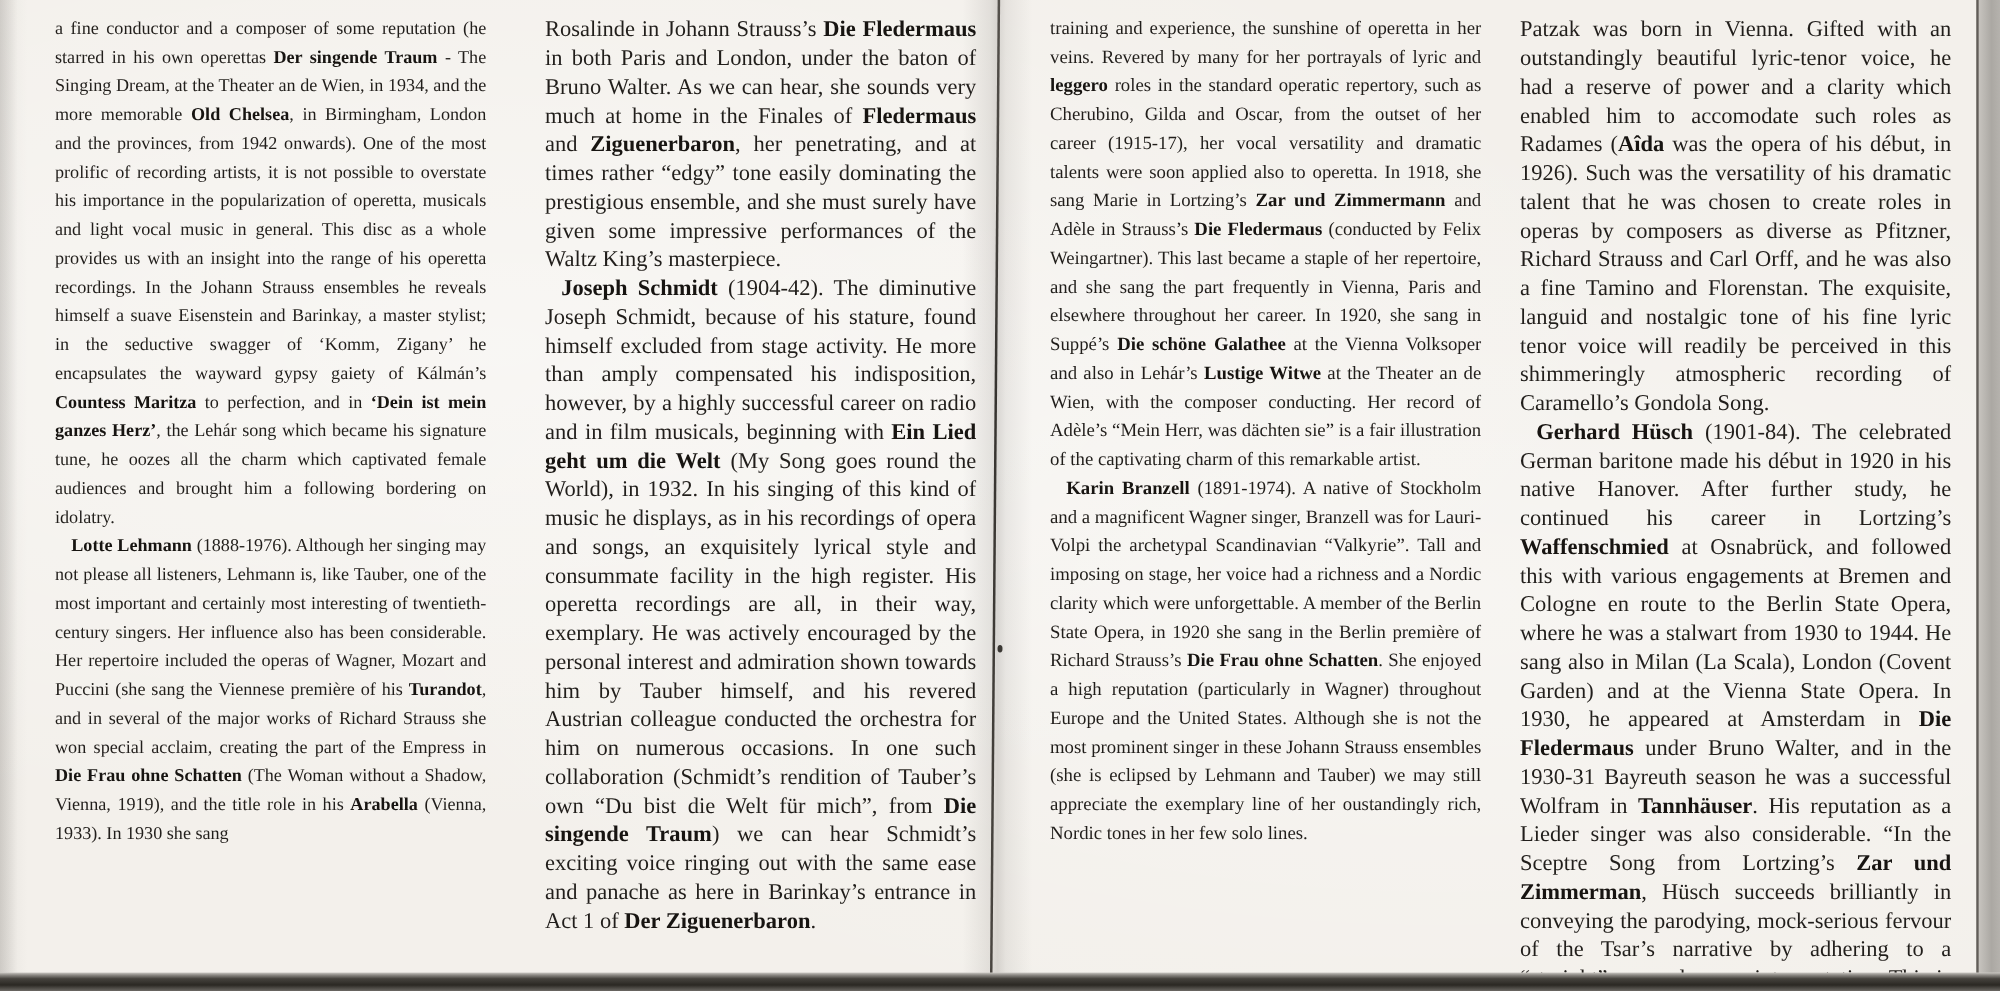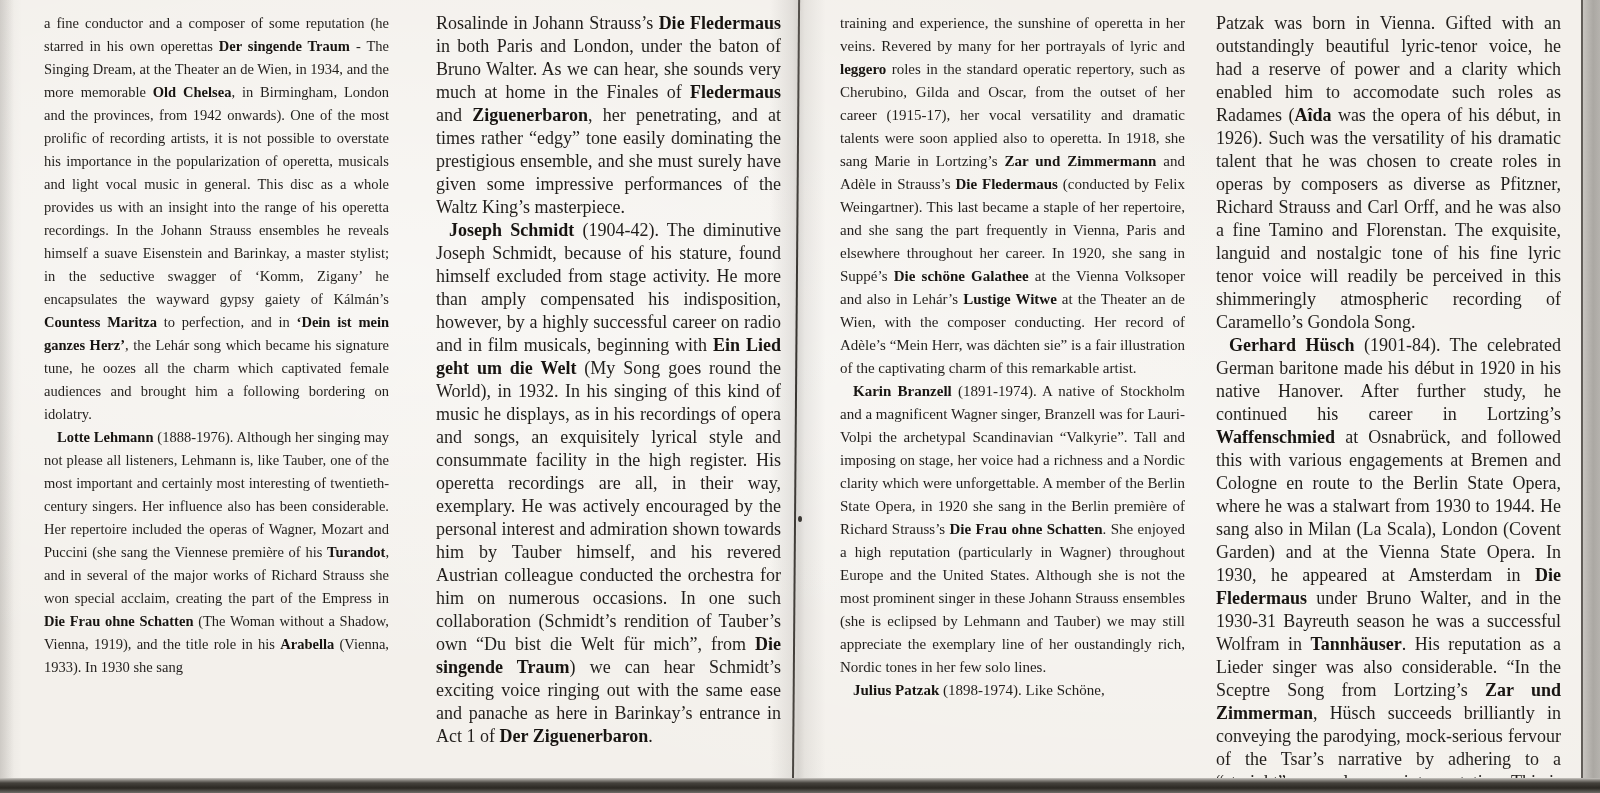--- a/index.html
+++ b/index.html
@@ -76,21 +76,20 @@
       <p class="para"><span>a fine conductor and a composer of some reputation (he starred in his own operettas </span><span class="bold">Der singende Traum</span><span> - The Singing Dream, at the Theater an de Wien, in 1934, and the more memorable </span><span class="bold">Old Chelsea</span><span>, in Birmingham, London and the provinces, from 1942 onwards). One of the most prolific of recording artists, it is not possible to overstate his importance in the popularization of operetta, musicals and light vocal music in general. This disc as a whole provides us with an insight into the range of his operetta recordings. In the Johann Strauss ensembles he reveals himself a suave Eisenstein and Barinkay, a master stylist; in the seductive swagger of ‘Komm, Zigany’ he encapsulates the wayward gypsy gaiety of Kálmán’s </span><span class="bold">Countess Maritza</span><span> to perfection, and in </span><span class="bold">‘Dein ist mein ganzes Herz’</span><span>, the Lehár song which became his signature tune, he oozes all the charm which captivated female audiences and brought him a following bordering on idolatry.</span></p>
       <p class="para indent"><span class="bold">Lotte Lehmann</span><span> (1888-1976). Although her singing may not please all listeners, Lehmann is, like Tauber, one of the most important and certainly most interesting of twentieth-century singers. Her influence also has been considerable. Her repertoire included the operas of Wagner, Mozart and Puccini (she sang the Viennese première of his </span><span class="bold">Turandot</span><span>, and in several of the major works of Richard Strauss she won special acclaim, creating the part of the Empress in </span><span class="bold">Die Frau ohne Schatten</span><span> (The Woman without a Shadow, Vienna, 1919), and the title role in his </span><span class="bold">Arabella</span><span> (Vienna, 1933). In 1930 she sang</span></p>
     </div>
   <div class="col col-2">
       <p class="para"><span>Rosalinde in Johann Strauss’s </span><span class="bold">Die Fledermaus</span><span> in both Paris and London, under the baton of Bruno Walter. As we can hear, she sounds very much at home in the Finales of </span><span class="bold">Fledermaus</span><span> and </span><span class="bold">Ziguenerbaron</span><span>, her penetrating, and at times rather “edgy” tone easily dominating the prestigious ensemble, and she must surely have given some impressive performances of the Waltz King’s masterpiece.</span></p>
       <p class="para indent"><span class="bold">Joseph Schmidt</span><span> (1904-42). The diminutive Joseph Schmidt, because of his stature, found himself excluded from stage activity. He more than amply compensated his indisposition, however, by a highly successful career on radio and in film musicals, beginning with </span><span class="bold">Ein Lied geht um die Welt</span><span> (My Song goes round the World), in 1932. In his singing of this kind of music he displays, as in his recordings of opera and songs, an exquisitely lyrical style and consummate facility in the high register. His operetta recordings are all, in their way, exemplary. He was actively encouraged by the personal interest and admiration shown towards him by Tauber himself, and his revered Austrian colleague conducted the orchestra for him on numerous occasions. In one such collaboration (Schmidt’s rendition of Tauber’s own “Du bist die Welt für mich”, from </span><span class="bold">Die singende Traum</span><span>) we can hear Schmidt’s exciting voice ringing out with the same ease and panache as here in Barinkay’s entrance in Act 1 of </span><span class="bold">Der Ziguenerbaron</span><span>.</span></p>
     </div>
   <div class="col col-3">
       <p class="para"><span>training and experience, the sunshine of operetta in her veins. Revered by many for her portrayals of lyric and </span><span class="bold">leggero</span><span> roles in the standard operatic repertory, such as Cherubino, Gilda and Oscar, from the outset of her career (1915-17), her vocal versatility and dramatic talents were soon applied also to operetta. In 1918, she sang Marie in Lortzing’s </span><span class="bold">Zar und Zimmermann</span><span> and Adèle in Strauss’s </span><span class="bold">Die Fledermaus</span><span> (conducted by Felix Weingartner). This last became a staple of her repertoire, and she sang the part frequently in Vienna, Paris and elsewhere throughout her career. In 1920, she sang in Suppé’s </span><span class="bold">Die schöne Galathee</span><span> at the Vienna Volksoper and also in Lehár’s </span><span class="bold">Lustige Witwe</span><span> at the Theater an de Wien, with the composer conducting. Her record of Adèle’s “Mein Herr, was dächten sie” is a fair illustration of the captivating charm of this remarkable artist.</span></p>
       <p class="para indent"><span class="bold">Karin Branzell</span><span> (1891-1974). A native of Stockholm and a magnificent Wagner singer, Branzell was for Lauri-Volpi the archetypal Scandinavian “Valkyrie”. Tall and imposing on stage, her voice had a richness and a Nordic clarity which were unforgettable. A member of the Berlin State Opera, in 1920 she sang in the Berlin première of Richard Strauss’s </span><span class="bold">Die Frau ohne Schatten</span><span>. She enjoyed a high reputation (particularly in Wagner) throughout Europe and the United States. Although she is not the most prominent singer in these Johann Strauss ensembles (she is eclipsed by Lehmann and Tauber) we may still appreciate the exemplary line of her oustandingly rich, Nordic tones in her few solo lines.</span></p>
-      <p class="para indent"><span class="bold">Julius Patzak</span><span> (1898-1974). Like Schöne,</span></p>
     </div>
   <div class="col col-4">
       <p class="para"><span>Patzak was born in Vienna. Gifted with an outstandingly beautiful lyric-tenor voice, he had a reserve of power and a clarity which enabled him to accomodate such roles as Radames (</span><span class="bold">Aîda</span><span> was the opera of his début, in 1926). Such was the versatility of his dramatic talent that he was chosen to create roles in operas by composers as diverse as Pfitzner, Richard Strauss and Carl Orff, and he was also a fine Tamino and Florenstan. The exquisite, languid and nostalgic tone of his fine lyric tenor voice will readily be perceived in this shimmeringly atmospheric recording of Caramello’s Gondola Song.</span></p>
       <p class="para indent"><span class="bold">Gerhard Hüsch</span><span> (1901-84). The celebrated German baritone made his début in 1920 in his native Hanover. After further study, he continued his career in Lortzing’s </span><span class="bold">Waffenschmied</span><span> at Osnabrück, and followed this with various engagements at Bremen and Cologne en route to the Berlin State Opera, where he was a stalwart from 1930 to 1944. He sang also in Milan (La Scala), London (Covent Garden) and at the Vienna State Opera. In 1930, he appeared at Amsterdam in </span><span class="bold">Die Fledermaus</span><span> under Bruno Walter, and in the 1930-31 Bayreuth season he was a successful Wolfram in </span><span class="bold">Tannhäuser</span><span>. His reputation as a Lieder singer was also considerable. “In the Sceptre Song from Lortzing’s </span><span class="bold">Zar und Zimmerman</span><span>, Hüsch succeeds brilliantly in conveying the parodying, mock-serious fervour of the Tsar’s narrative by adhering to a “straight”, properly sung interpretation. This is a finely balanced recording of exceptional clarity”.</span></p>
       <p class="para indent"><span class="bold">Anni Frind</span><span> (1900-87). A well-known and</span></p>
     </div>
 
   <div class="fold-line"></div>
   <div class="fold-speck"></div>
   <div class="edge-right"></div>

